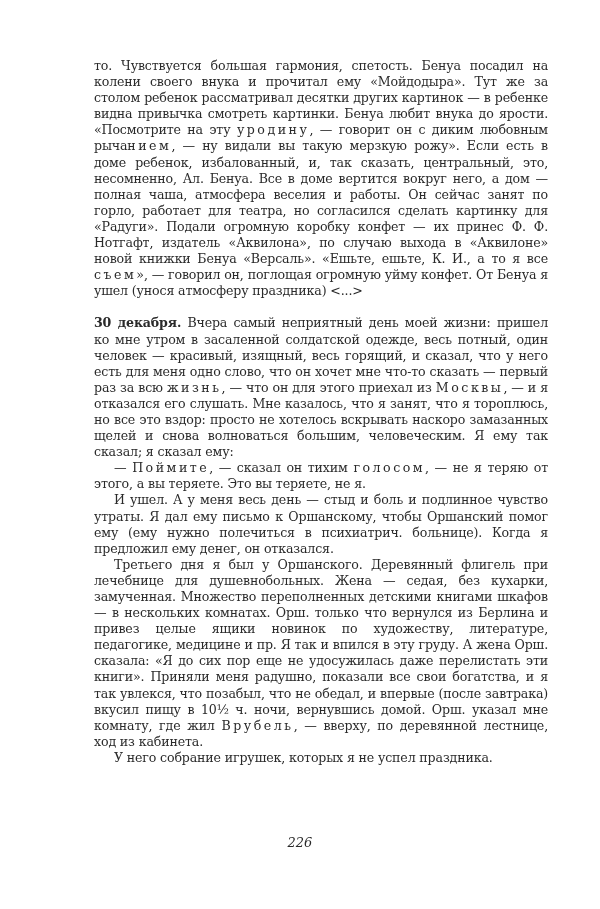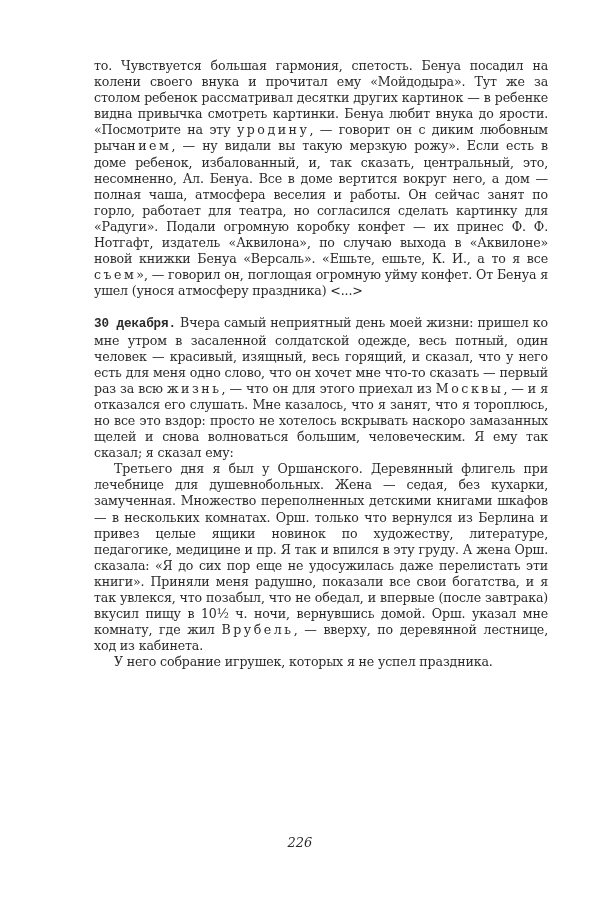--- a/index.html
+++ b/index.html
@@ -30,21 +30,20 @@
       hyphens: manual;
     }
     .para.indent {
       text-indent: 20px;
     }
     .para.gap {
       margin-top: 16px;
     }
     .date {
       font-weight: bold;
-      font-family: Liberation Mono, monospace;
     }
     .spaced {
       letter-spacing: 2.5px;
     }
     .page-number {
       position: absolute;
       left: 0;
       width: 600px;
       top: 835px;
       text-align: center;
@@ -57,21 +56,23 @@
 </head>
 <body>
 
 <div class="page">
 
   <p class="para"><span>то. Чувствуется большая гармония, спетость. Бенуа посадил на колени своего внука и прочитал ему «Мойдодыра». Тут же за столом ребенок рассматривал десятки других картинок — в ребенке видна привычка смотреть картинки. Бенуа любит внука до ярости. «Посмотрите на эту</span> <span class="spaced">уродину</span><span>, — говорит он с диким любовным рыча</span>­<span class="spaced">нием</span><span>, — ну видали вы такую мерзкую рожу». Если есть в доме ребенок, избалованный, и, так сказать, центральный, это, несомненно, Ал. Бенуа. Все в доме вертится вокруг него, а дом — полная чаша, атмосфера веселия и работы. Он сейчас занят по горло, работает для театра, но согласился сделать картинку для «Радуги». Подали огромную коробку конфет — их принес Ф. Ф. Нотгафт, издатель «Аквилона», по случаю выхода в «Аквилоне» новой книжки Бенуа «Версаль». «Ешьте, ешьте, К. И., а то я все</span> <span class="spaced">съем</span><span>», — говорил он, поглощая огромную уйму конфет. От Бенуа я ушел (унося атмосферу праздника) &lt;...&gt;</span></p>
 
   <p class="para gap"><span class="date">30 декабря.</span><span> Вчера самый неприятный день моей жизни: пришел ко мне утром в засаленной солдатской одежде, весь потный, один человек — красивый, изящный, весь горящий, и сказал, что у него есть для меня одно слово, что он хочет мне что-то сказать — первый раз за всю</span> <span class="spaced">жизнь</span><span>, — что он для этого приехал из</span> <span class="spaced">Москвы</span><span>, — и я отказался его слушать. Мне казалось, что я занят, что я тороплюсь, но все это вздор: просто не хотелось вскрывать наскоро замазанных щелей и снова волноваться большим, человеческим. Я ему так сказал; я сказал ему:</span></p>
 
 
+  <p class="para indent"><span>— </span><span class="spaced">Поймите</span><span>, — сказал он тихим</span> <span class="spaced">голосом</span><span>, — не я теряю от этого, а вы теряете. Это вы теряете, не я.</span></p>
 
+  <p class="para indent"><span>И ушел. А у меня весь день — стыд и боль и подлинное чувство утраты. Я дал ему письмо к Оршанскому, чтобы Оршанский помог ему (ему нужно полечиться в психиатрич. больнице). Когда я предложил ему денег, он отказался.</span></p>
 
   <p class="para indent"><span>Третьего дня я был у Оршанского. Деревянный флигель при лечебнице для душевнобольных. Жена — седая, без кухарки, замученная. Множество переполненных детскими книгами шкафов — в нескольких комнатах. Орш. только что вернулся из Берлина и привез целые ящики новинок по художеству, литературе, педагогике, медицине и пр. Я так и впился в эту груду. А жена Орш. сказала: «Я до сих пор еще не удосужилась даже перелистать эти книги». Приняли меня радушно, показали все свои богатства, и я так увлекся, что позабыл, что не обедал, и впервые (после завтрака) вкусил пищу в 10½ ч. ночи, вернувшись домой. Орш. указал мне комнату, где жил</span> <span class="spaced">Врубель</span><span>, — вверху, по деревянной лестнице, ход из кабинета.</span></p>
 
   <p class="para indent"><span>У него собрание игрушек, которых я не успел праздника.</span></p>
 
 </div>
 
 <div class="page-number">226</div>
 
 </body></html>

